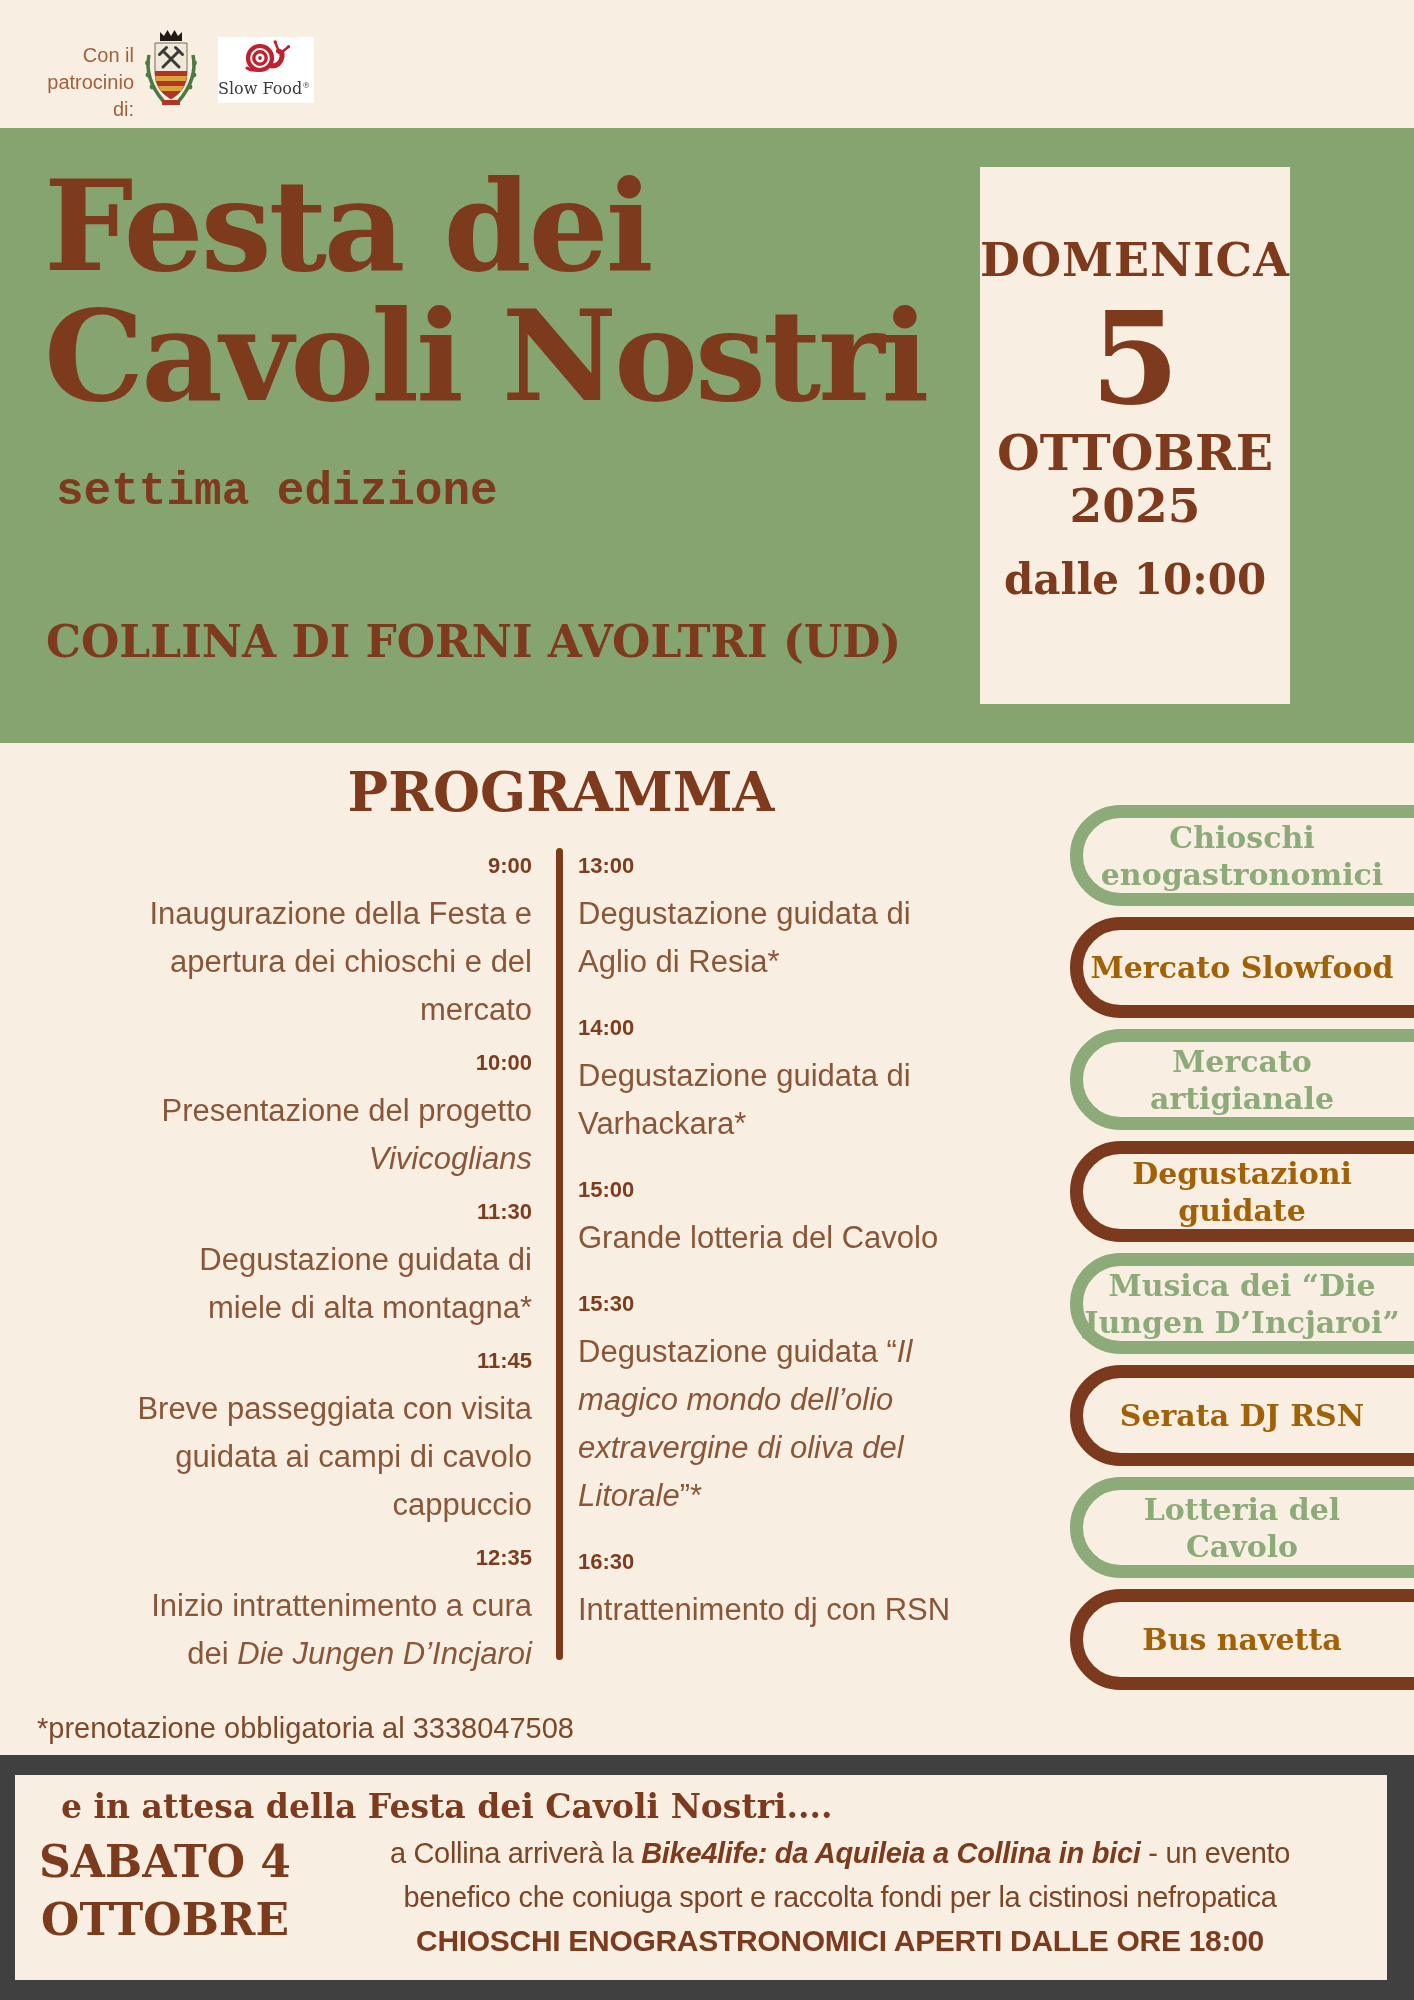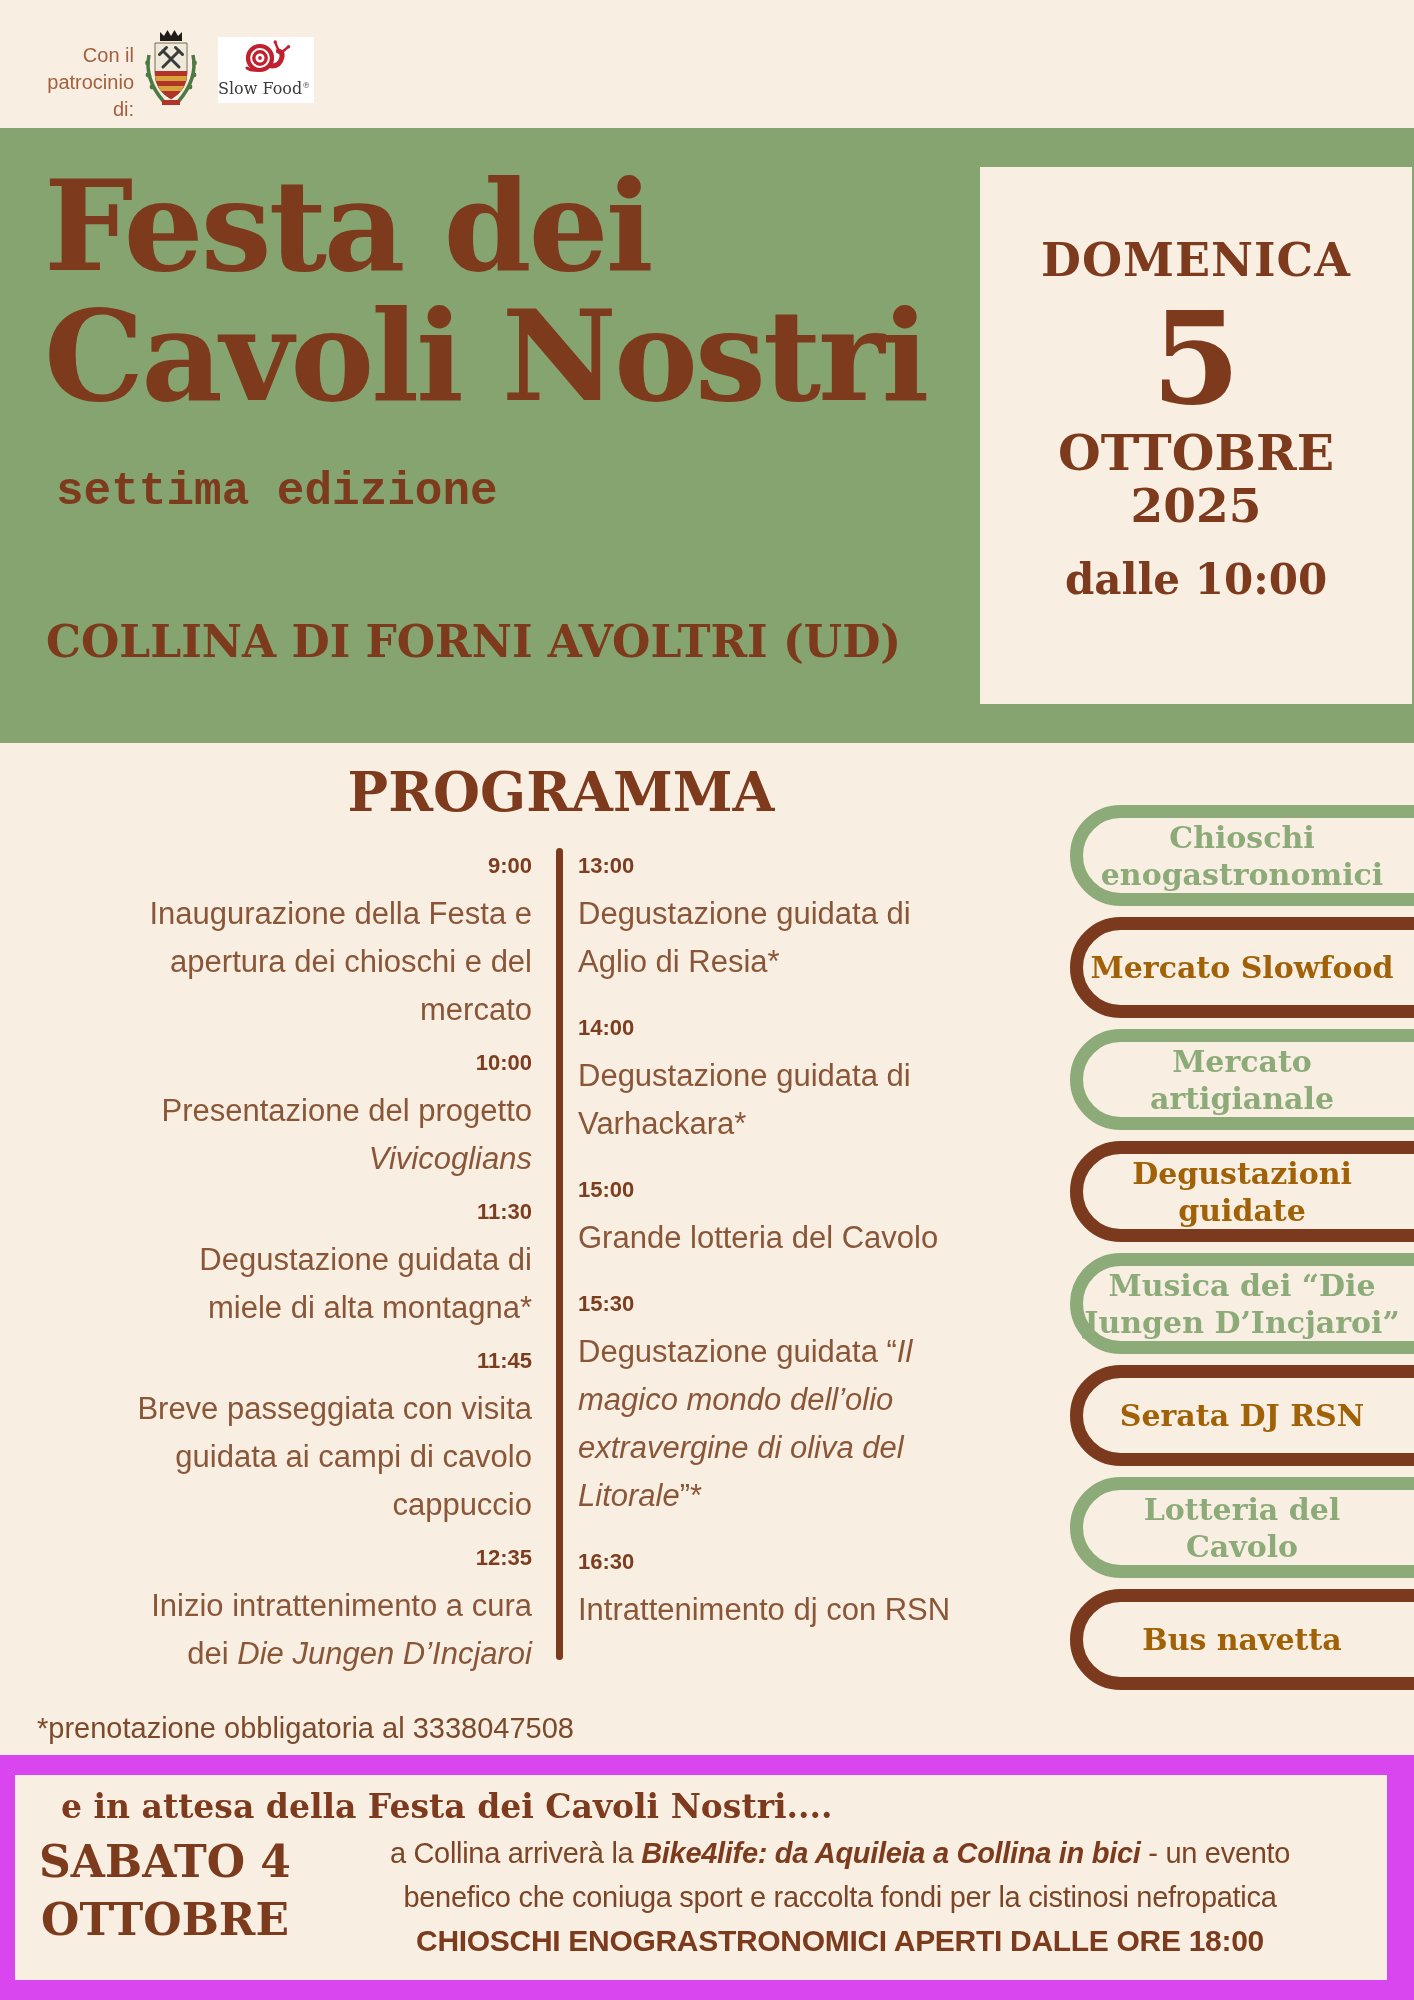--- a/index.html
+++ b/index.html
@@ -14,21 +14,21 @@
   .slowfood-text{font-family:"DejaVu Serif",serif;font-size:16px;color:#3b3b3b;line-height:16px;margin-top:1px;}
   .slowfood-text sup{font-size:8px;}
   
   .hero{position:absolute;left:0;top:128px;width:1414px;height:615px;background:#85a470;}
   .hero-title{position:absolute;left:44px;top:34px;font-family:"DejaVu Serif",serif;font-weight:900;
     font-size:126px;line-height:1.03;letter-spacing:-3px;color:#7e3a1c;}
   .hero-subtitle{position:absolute;left:56px;top:338px;font-family:Liberation Mono, monospace;font-weight:900;
     font-size:46px;color:#7e3a1c;}
   .hero-location{position:absolute;left:46px;top:488px;font-family:"DejaVu Serif",serif;font-weight:900;
     font-size:44px;letter-spacing:0px;color:#7e3a1c;white-space:nowrap;}
-  .date-box{position:absolute;left:980px;top:39px;width:432px;height:537px;background:#f8eee2;
+  .date-box{position:absolute;left:980px;top:39px;width:310px;height:537px;background:#f8eee2;
     text-align:center;color:#7e3a1c;font-family:"DejaVu Serif",serif;font-weight:900;}
   .d-weekday{margin-top:66px;font-size:46px;letter-spacing:1px;}
   .d-day{font-size:128px;line-height:118px;margin-top:12px;}
   .d-month{font-size:49px;margin-top:10px;line-height:52px;}
   .d-year{font-size:47px;margin-top:2px;line-height:50px;}
   .d-time{font-size:42px;margin-top:24px;}
   
   .program-heading{position:absolute;left:106px;top:760px;width:910px;text-align:center;
     font-family:"DejaVu Serif",serif;font-weight:900;font-size:54px;letter-spacing:0px;color:#7e3a1c;}
   .divider{position:absolute;left:556px;top:848px;width:7px;height:812px;background:#7e3a1c;border-radius:4px;}
@@ -44,21 +44,21 @@
   .pill{position:absolute;left:1070px;width:402px;height:101px;border-radius:56px;
     border:13px solid;box-sizing:border-box;background:transparent;}
   .pill.green{border-color:#8cab79;}
   .pill.brown{border-color:#7b3a1d;}
   .pill-label{position:absolute;left:0;top:0;width:318px;height:100%;display:flex;align-items:center;
     justify-content:center;text-align:center;font-family:"DejaVu Serif",serif;font-weight:900;
     font-size:30px;line-height:37px;}
   .pill.green .pill-label{color:#8cab79;}
   .pill.brown .pill-label{color:#a16207;}
   
-  .footer-band{position:absolute;left:0;top:1755px;width:1414px;height:245px;background:#d946ef;}
+  .footer-band{position:absolute;left:0;top:1755px;width:1414px;height:245px;background:#404040;}
   .footer-box{position:absolute;left:15px;top:20px;width:1372px;height:205px;background:#f8eee2;}
   .footer-teaser{position:absolute;left:46px;top:12px;font-family:"DejaVu Serif",serif;font-weight:900;
     font-size:33px;color:#7e3a1c;}
   .footer-date{position:absolute;left:10px;top:58px;width:280px;text-align:center;
     font-family:"DejaVu Serif",serif;font-weight:900;font-size:44px;line-height:58px;color:#7c3b1d;}
   .footer-text{position:absolute;left:280px;top:56px;width:1090px;text-align:center;
     font-size:29px;line-height:44px;color:#7b4526;letter-spacing:-0.3px;}
   .footer-text .ft-line{white-space:nowrap;}
   .footer-text .bi{font-weight:bold;font-style:italic;color:#7c3b1d;}
   .footer-line3{font-weight:bold;font-size:30px;color:#7c3b1d;}

